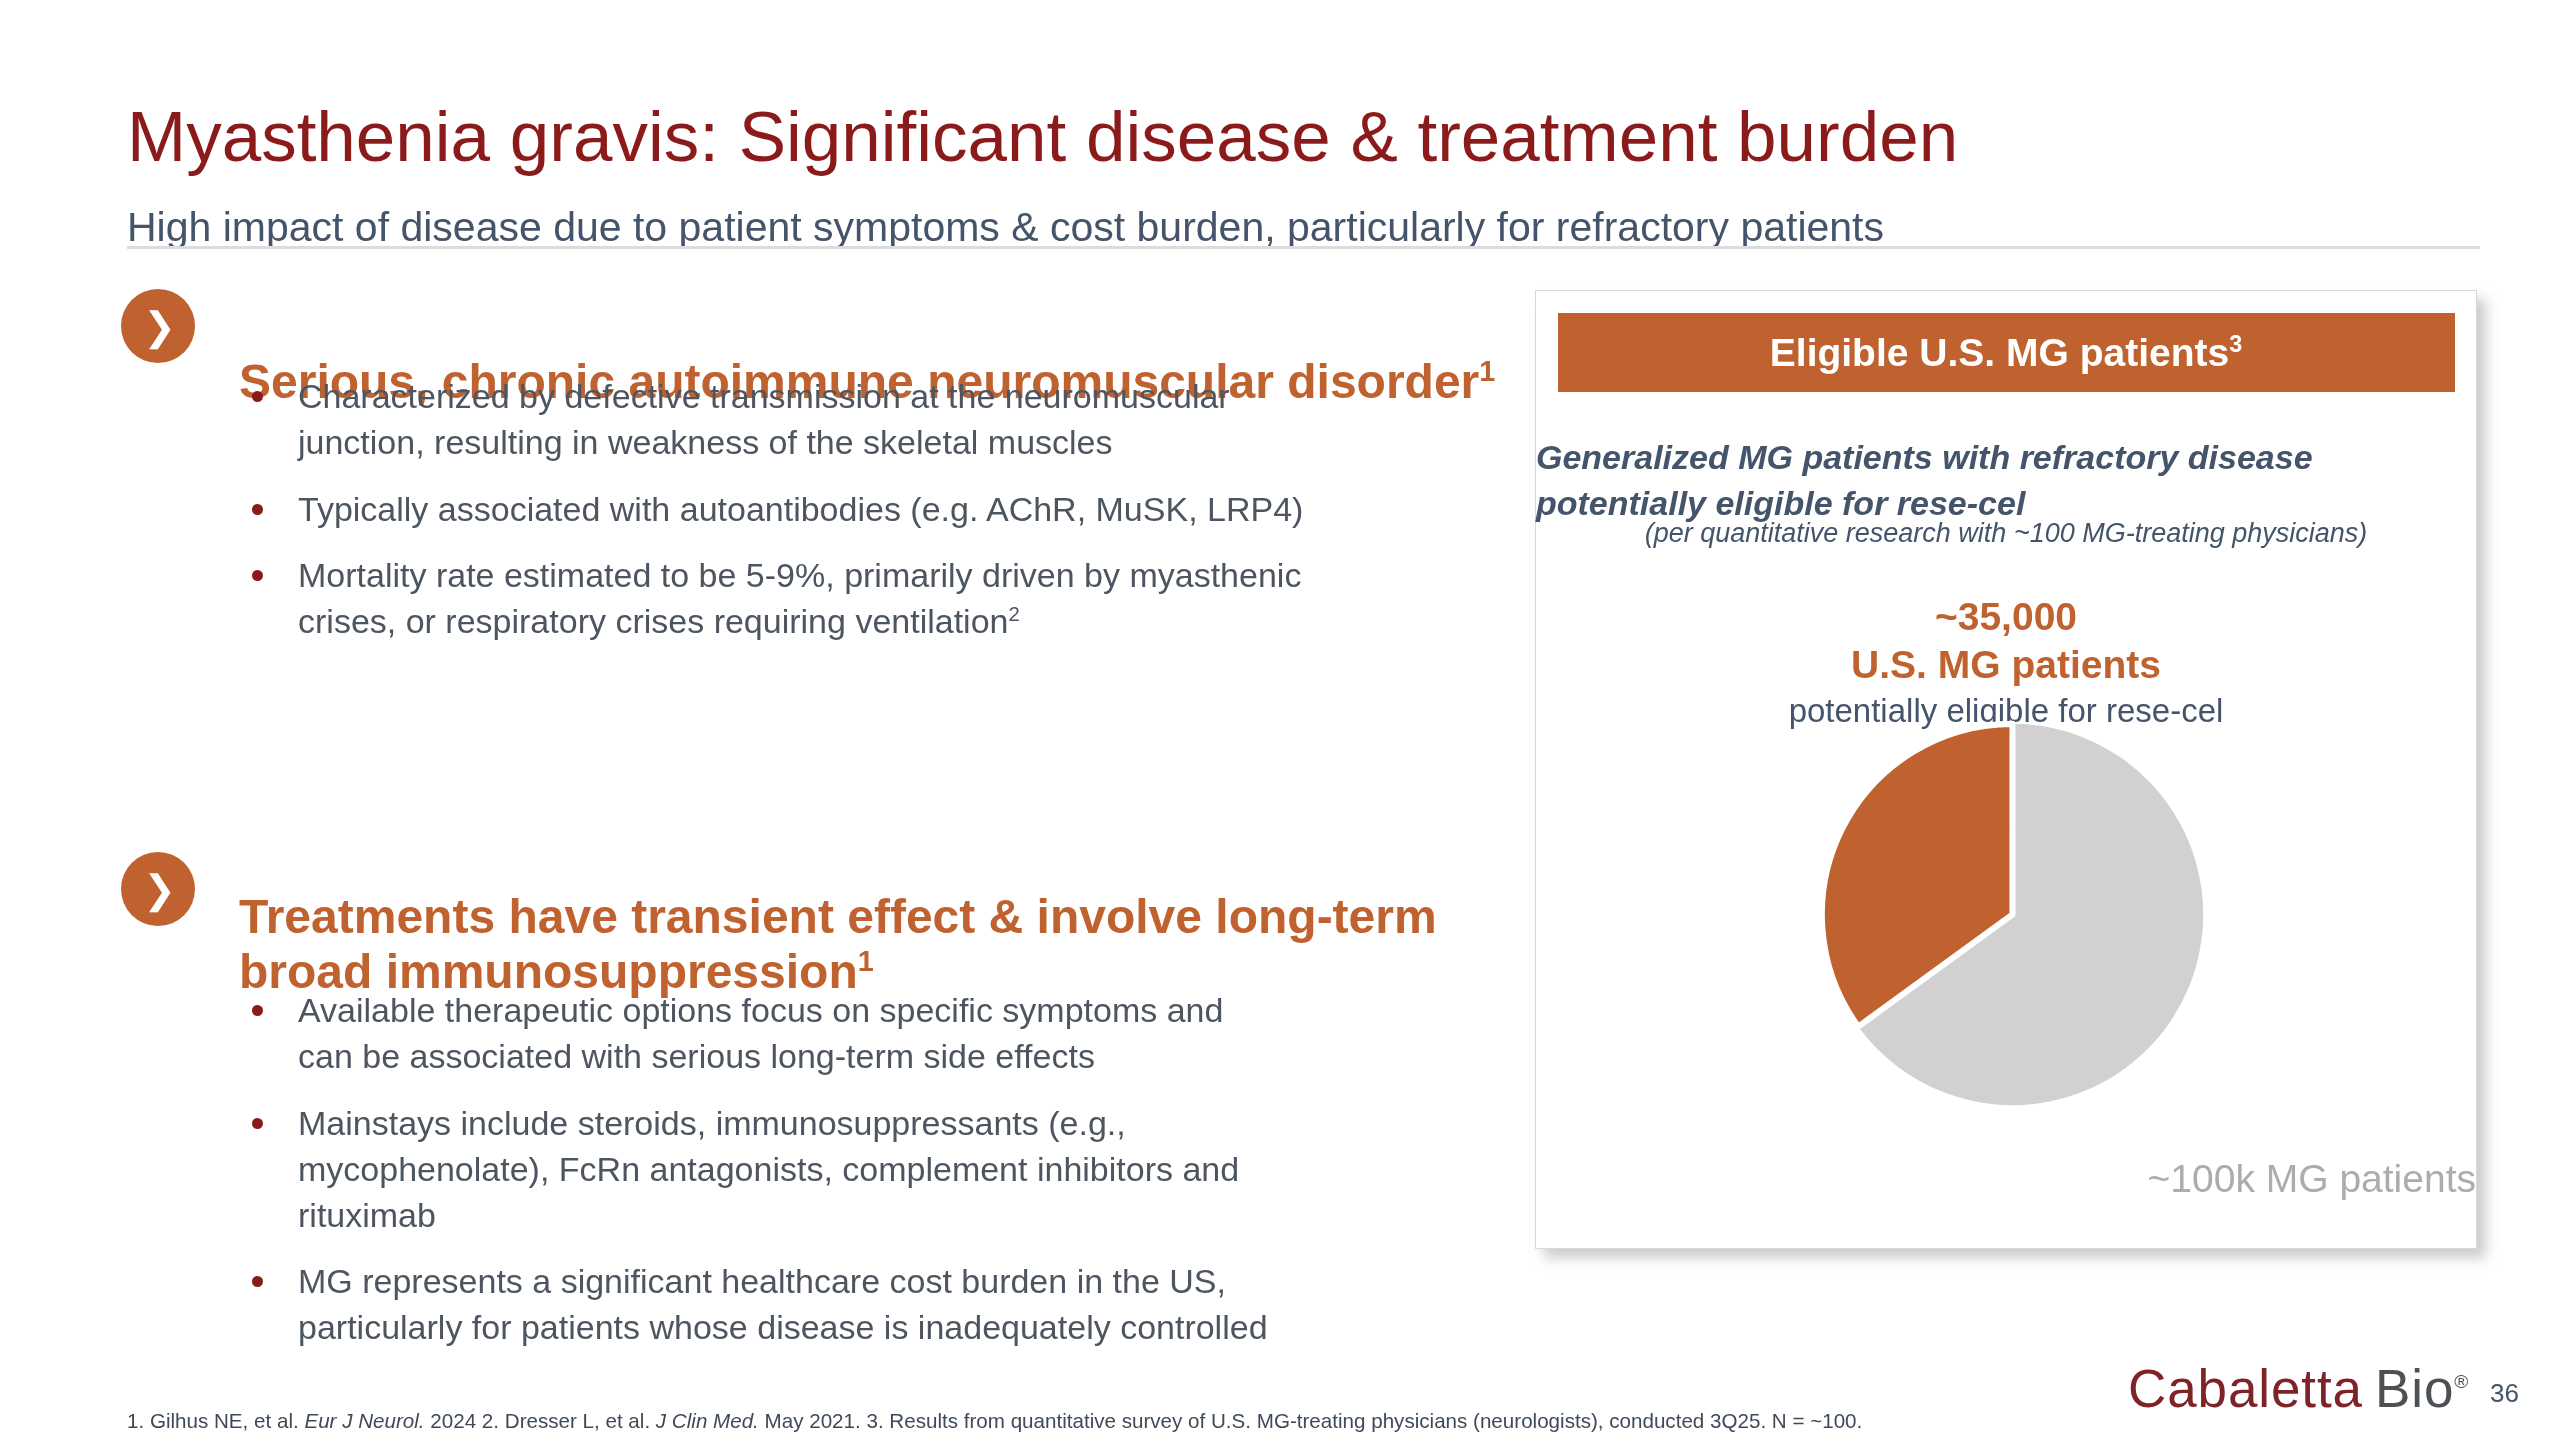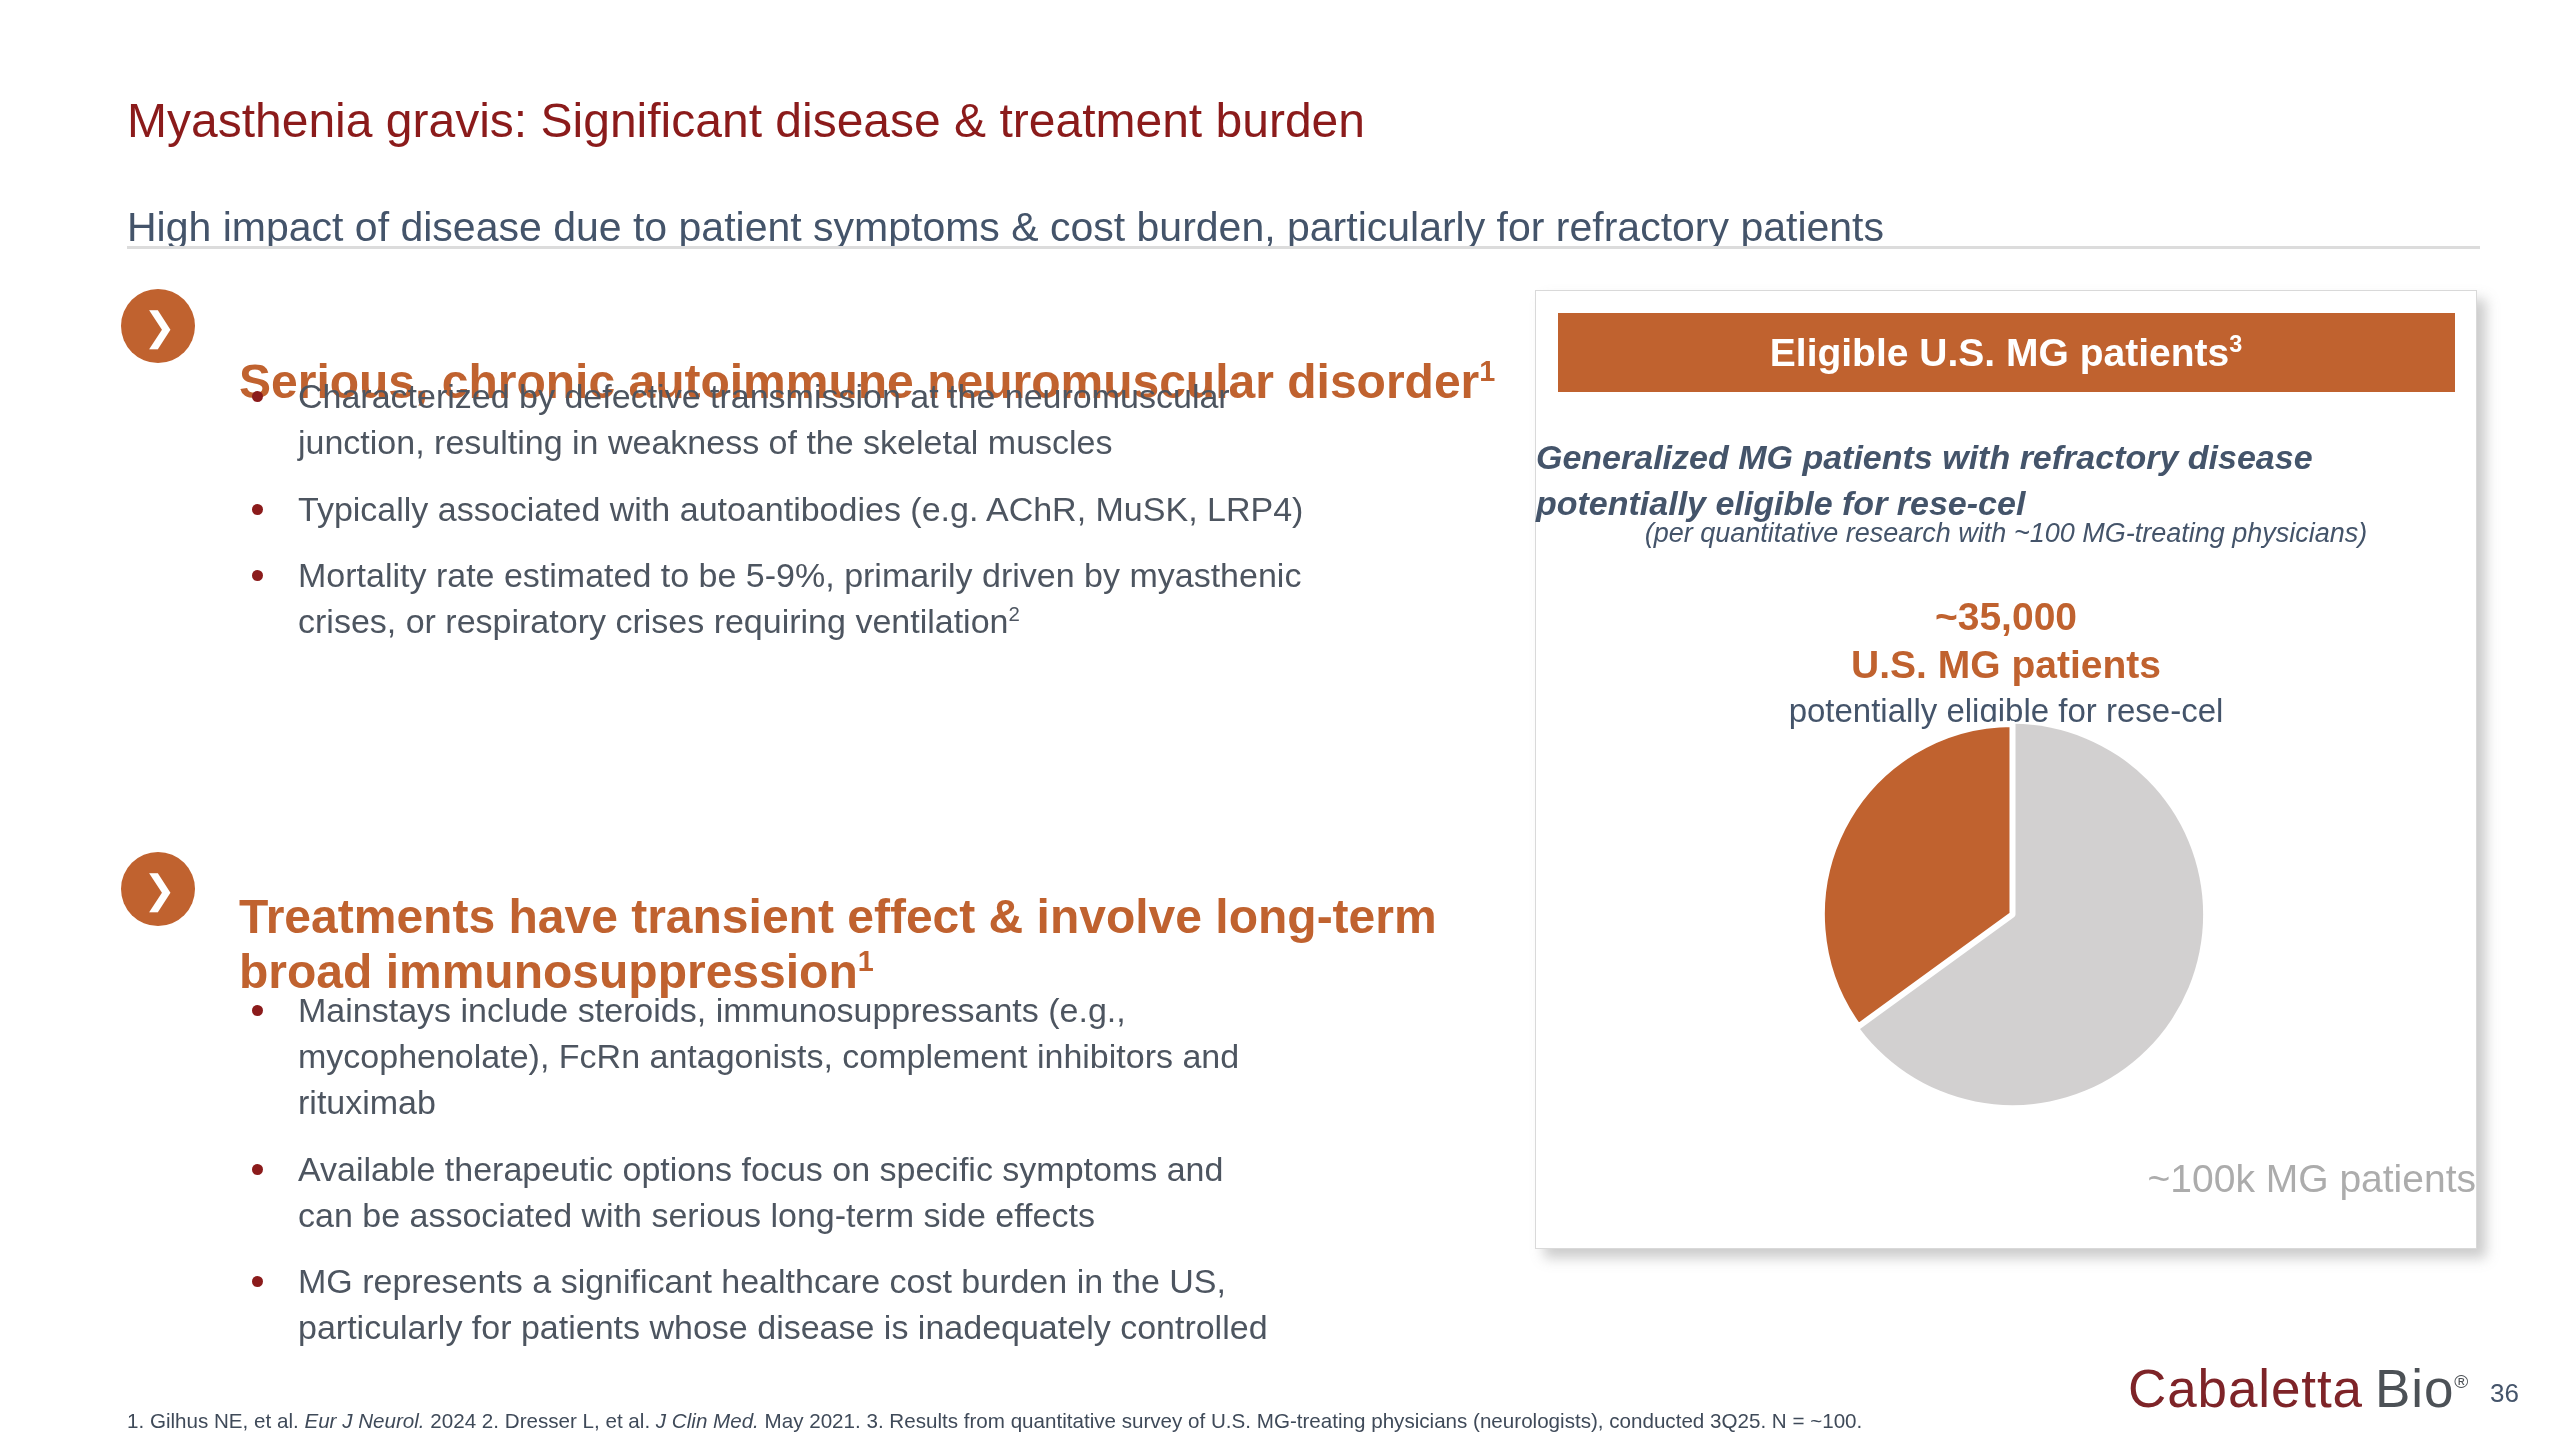--- a/index.html
+++ b/index.html
@@ -1,20 +1,20 @@
 <!DOCTYPE html>
 <html style="font-size:13.7px"><head>
 <meta charset="utf-8">
 <style>
   html,body{margin:0;padding:0;background:#ffffff;}
   body{width:2576px;height:1449px;font-family:"Liberation Sans",sans-serif;-webkit-font-smoothing:antialiased;}
   .slide{position:relative;width:2576px;height:1449px;background:#fff;overflow:hidden;}
 
   
-  .title{position:absolute;left:127px;top:48px;font-size:48px;line-height:82px;font-weight:400;color:#8B1B1B;white-space:nowrap;}
+  .title{position:absolute;left:127px;top:48px;font-size:71px;line-height:82px;font-weight:400;color:#8B1B1B;white-space:nowrap;}
   .subtitle{position:absolute;left:127px;top:168px;font-size:41px;line-height:50px;font-weight:400;color:#44546A;white-space:nowrap;}
   .divider{position:absolute;left:127px;top:246px;width:2353px;height:2.6px;background:#DCDCDC;}
 
   
   .chev{position:absolute;width:74px;height:74px;border-radius:50%;background:#C0622F;display:flex;align-items:center;justify-content:center;}
   .chev span{color:#fff;font-size:39px;font-weight:700;line-height:1;transform:translateX(1.7px);font-family:"DejaVu Sans","Liberation Sans",sans-serif;}
   .chev1{left:121px;top:289px;}
   .chev2{left:121px;top:852px;}
 
   .sec-head{position:absolute;left:239px;font-size:48px;line-height:55px;font-weight:700;color:#C0622F;white-space:pre-line;}
@@ -72,25 +72,25 @@
     <li><span class="btext">Mortality rate estimated to be 5-9%, primarily driven by myasthenic
 crises, or respiratory crises requiring ventilation</span><sup>2</sup></li>
   </ul>
 
   <div class="chev chev2">
     <span>❯</span>
   </div>
   <h3 class="sec-head sec2-head"><span>Treatments have transient effect &amp; involve long-term
 broad immunosuppression</span><sup>1</sup></h3>
   <ul class="blist blist2">
+    <li><span class="btext">Available therapeutic options focus on specific symptoms and
+can be associated with serious long-term side effects</span><sup></sup></li>
     <li><span class="btext">Mainstays include steroids, immunosuppressants (e.g.,
 mycophenolate), FcRn antagonists, complement inhibitors and
 rituximab</span><sup></sup></li>
-    <li><span class="btext">Available therapeutic options focus on specific symptoms and
-can be associated with serious long-term side effects</span><sup></sup></li>
     <li><span class="btext">MG represents a significant healthcare cost burden in the US,
 particularly for patients whose disease is inadequately controlled</span><sup></sup></li>
   </ul>
 
   <aside class="card">
     <div class="bar"><span>Eligible U.S. MG patients</span><sup>3</sup></div>
     <p class="lead">Generalized MG patients with refractory disease
 potentially eligible for rese-cel</p>
     <p class="note">(per quantitative research with ~100 MG-treating physicians)</p>
     <p class="s1">~35,000</p>

